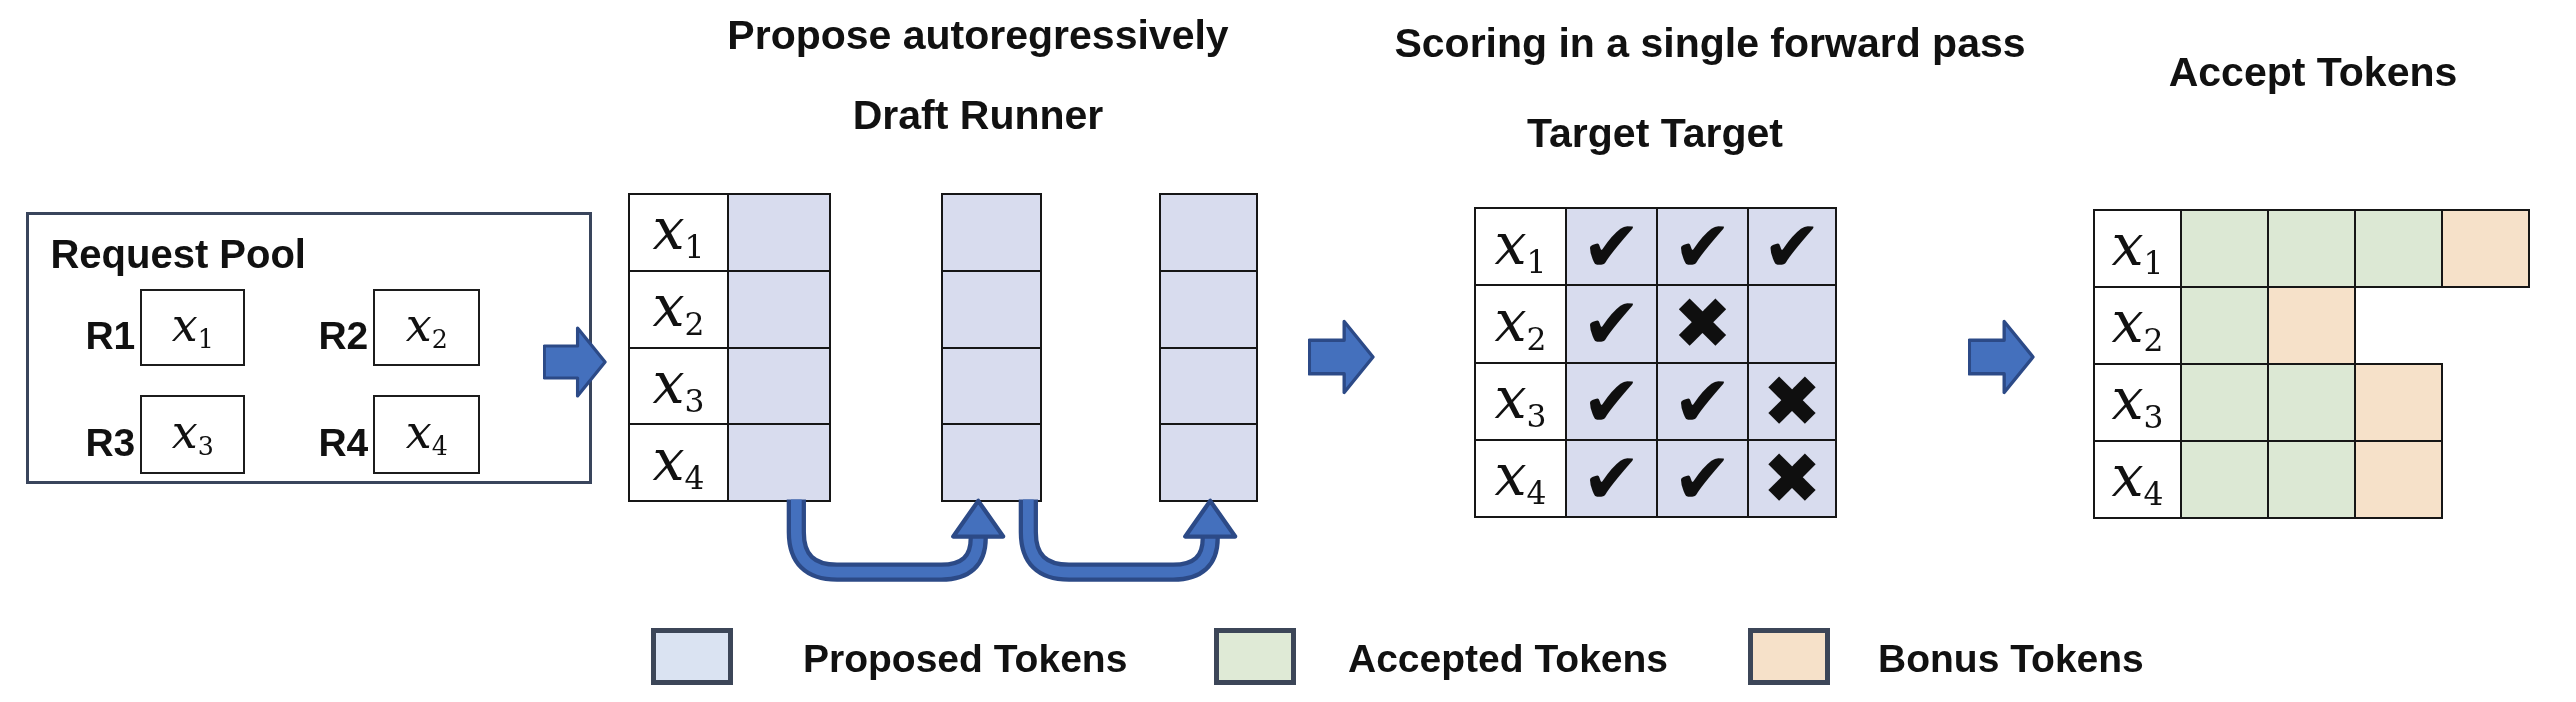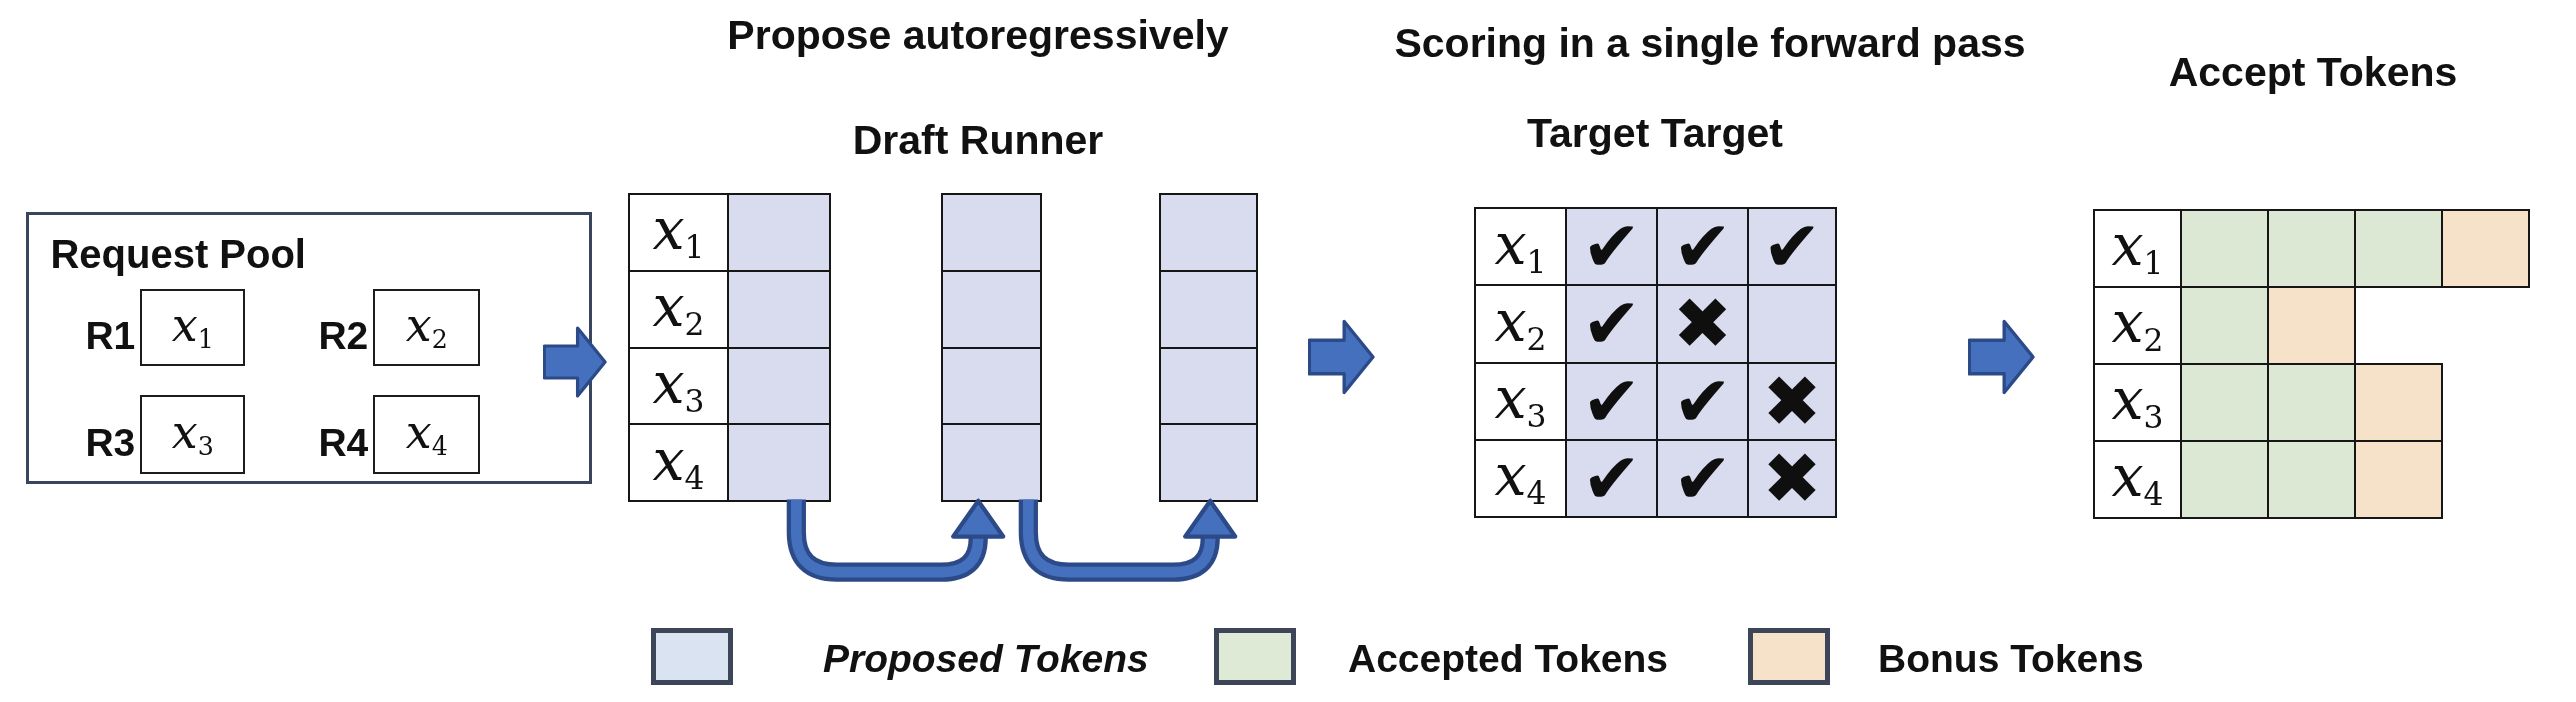--- a/index.html
+++ b/index.html
@@ -41,21 +41,21 @@
   .sw-green{background:#dfead6;}
   .sw-orange{background:#f6e1c9;}
   .legend-label{font-size:39px;font-weight:600;}
 </style>
 </head>
 <body>
 
 <div id="canvas">
 
   <div class="ctr heading" style="left:978px;top:12px;">Propose autoregressively</div>
-  <div class="ctr heading" style="left:978px;top:117px;">Draft Runner</div>
+  <div class="ctr heading" style="left:978px;top:92px;">Draft Runner</div>
   <div class="ctr heading" style="left:1671px;top:20px;margin-left:39px;">Scoring in a single forward pass</div>
   <div class="ctr heading" style="left:1655px;top:110px;">Target Target</div>
   <div class="ctr heading" style="left:2313px;top:49px;">Accept Tokens</div>
 
   <div class="abs pool-box">
     <div class="abs pool-title" style="left:21px;top:17px;position:absolute;">Request Pool</div>
 
     <span class="r-label" style="position:absolute;left:28px;top:99px;">R1</span>
     <div class="token-box" style="position:absolute;left:111px;top:74px;width:105px;height:77px;">
       <span class="math" style="font-size:46px;"><span>x</span><sub>1</sub></span>
@@ -218,20 +218,20 @@
           <span class="math"><span>x</span><sub>4</sub></span>
         </div>
       <div class="acell accepted"></div>
       <div class="acell accepted"></div>
       <div class="acell bonus"></div>
       <div class="acell none"></div>
     </div>
   </div>
 
   <div class="abs swatch sw-blue" style="left:651px;top:628px;"></div>
-  <div class="abs legend-label" style="left:823px;top:637px;font-style:italic;">Proposed Tokens</div>
+  <div class="abs legend-label" style="left:803px;top:637px;">Proposed Tokens</div>
   <div class="abs swatch sw-green" style="left:1214px;top:628px;"></div>
   <div class="abs legend-label" style="left:1348px;top:637px;">Accepted Tokens</div>
   <div class="abs swatch sw-orange" style="left:1748px;top:628px;"></div>
   <div class="abs legend-label" style="left:1878px;top:637px;">Bonus Tokens</div>
 
 </div>
 
 
 </body></html>

